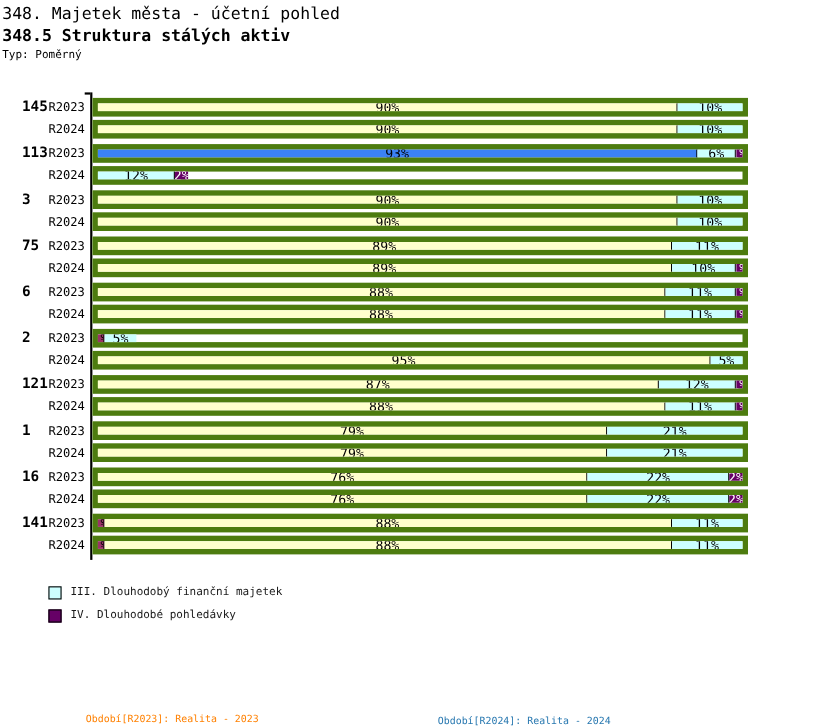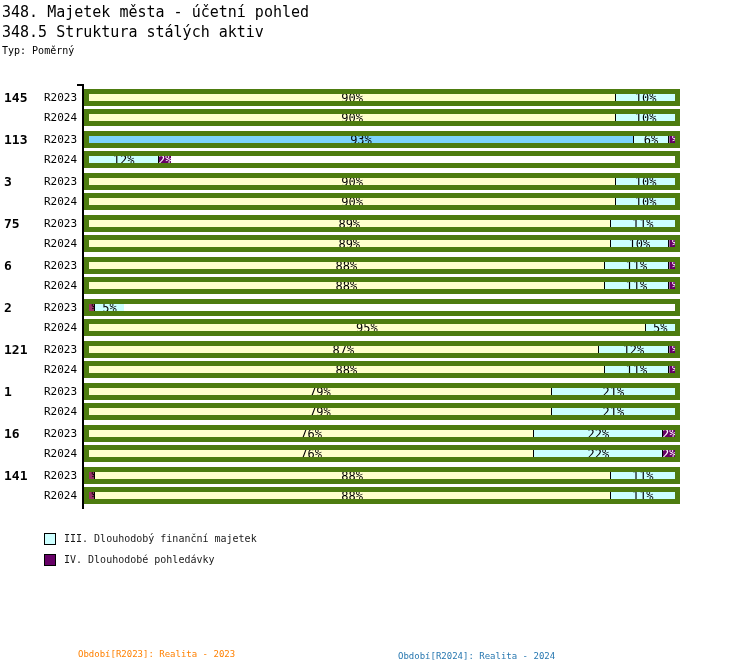--- a/index.html
+++ b/index.html
@@ -1,29 +1,29 @@
 <!DOCTYPE html>
 <html><head>
 <meta charset="utf-8">
 <style>
   html,body{margin:0;padding:0;background:#fff;}
   .screen{
     position:relative;width:750px;height:662px;background:#ffffff;
     font-family:"DejaVu Sans Mono", monospace;color:#000;overflow:hidden;
   }
   .title1{position:absolute;left:2px;top:3px;font-size:15px;font-weight:normal;white-space:nowrap;}
-  .title2{position:absolute;left:2px;top:23px;font-size:15px;font-weight:normal;white-space:nowrap;}
+  .title2{position:absolute;left:2px;top:23px;font-size:15px;font-weight:bold;white-space:nowrap;}
   .type-label{position:absolute;left:2px;top:45px;font-size:10px;white-space:nowrap;}
   .axis{position:absolute;left:82px;top:84px;width:2px;height:425px;background:#000;}
   .axis-tick{position:absolute;left:77px;top:84px;width:5px;height:2px;background:#000;}
   #chart{position:absolute;left:0;top:89px;width:690px;}
   .group{margin-bottom:5px;}
   .row{display:flex;align-items:center;height:17px;}
   .row + .row{margin-top:3px;}
-  .glabel{width:44px;padding-left:4px;box-sizing:border-box;font-size:13px;font-weight:bold;white-space:nowrap;}
+  .glabel{width:44px;padding-left:20px;box-sizing:border-box;font-size:13px;font-weight:bold;white-space:nowrap;}
   .plabel{width:38px;font-size:11px;white-space:nowrap;}
   .bar{display:flex;width:596px;height:17px;border:5px solid #4d7c0f;box-sizing:border-box;margin-left:2px;background:#fff;text-align:center;}
   .seg{display:flex;align-items:center;justify-content:center;overflow:hidden;box-sizing:border-box;
        border-right:1px solid #000;font-size:12px;white-space:nowrap;}
   .seg:last-child{border-right:none;}
   .seg.kIV{color:#fff;}
   .legend{position:absolute;left:44px;top:528px;}
   .lg-item{display:flex;align-items:center;height:21px;}
   .lg-swatch{width:10px;height:10px;border:1px solid #000;margin-right:8px;flex:none;}
   .lg-label{font-size:10px;white-space:nowrap;color:#1a1a1a;}
@@ -67,21 +67,21 @@
               <span>10%</span>
             </div>
           </div>
         </div>
       </div>
       <div class="group">
         <div class="row">
           <span class="glabel">113</span>
           <span class="plabel">R2023</span>
           <div class="bar">
-            <div class="seg kII" style="width: 93%; background: #7dd3fc;">
+            <div class="seg kII" style="width: 93%; background: #3b82f6;">
               <span>93%</span>
             </div>
             <div class="seg kIII" style="width: 6%; background: rgb(204, 255, 255);">
               <span>6%</span>
             </div>
             <div class="seg kIV" style="width: 1%; background: rgb(102, 0, 102);">
               <span>1%</span>
             </div>
           </div>
         </div>

